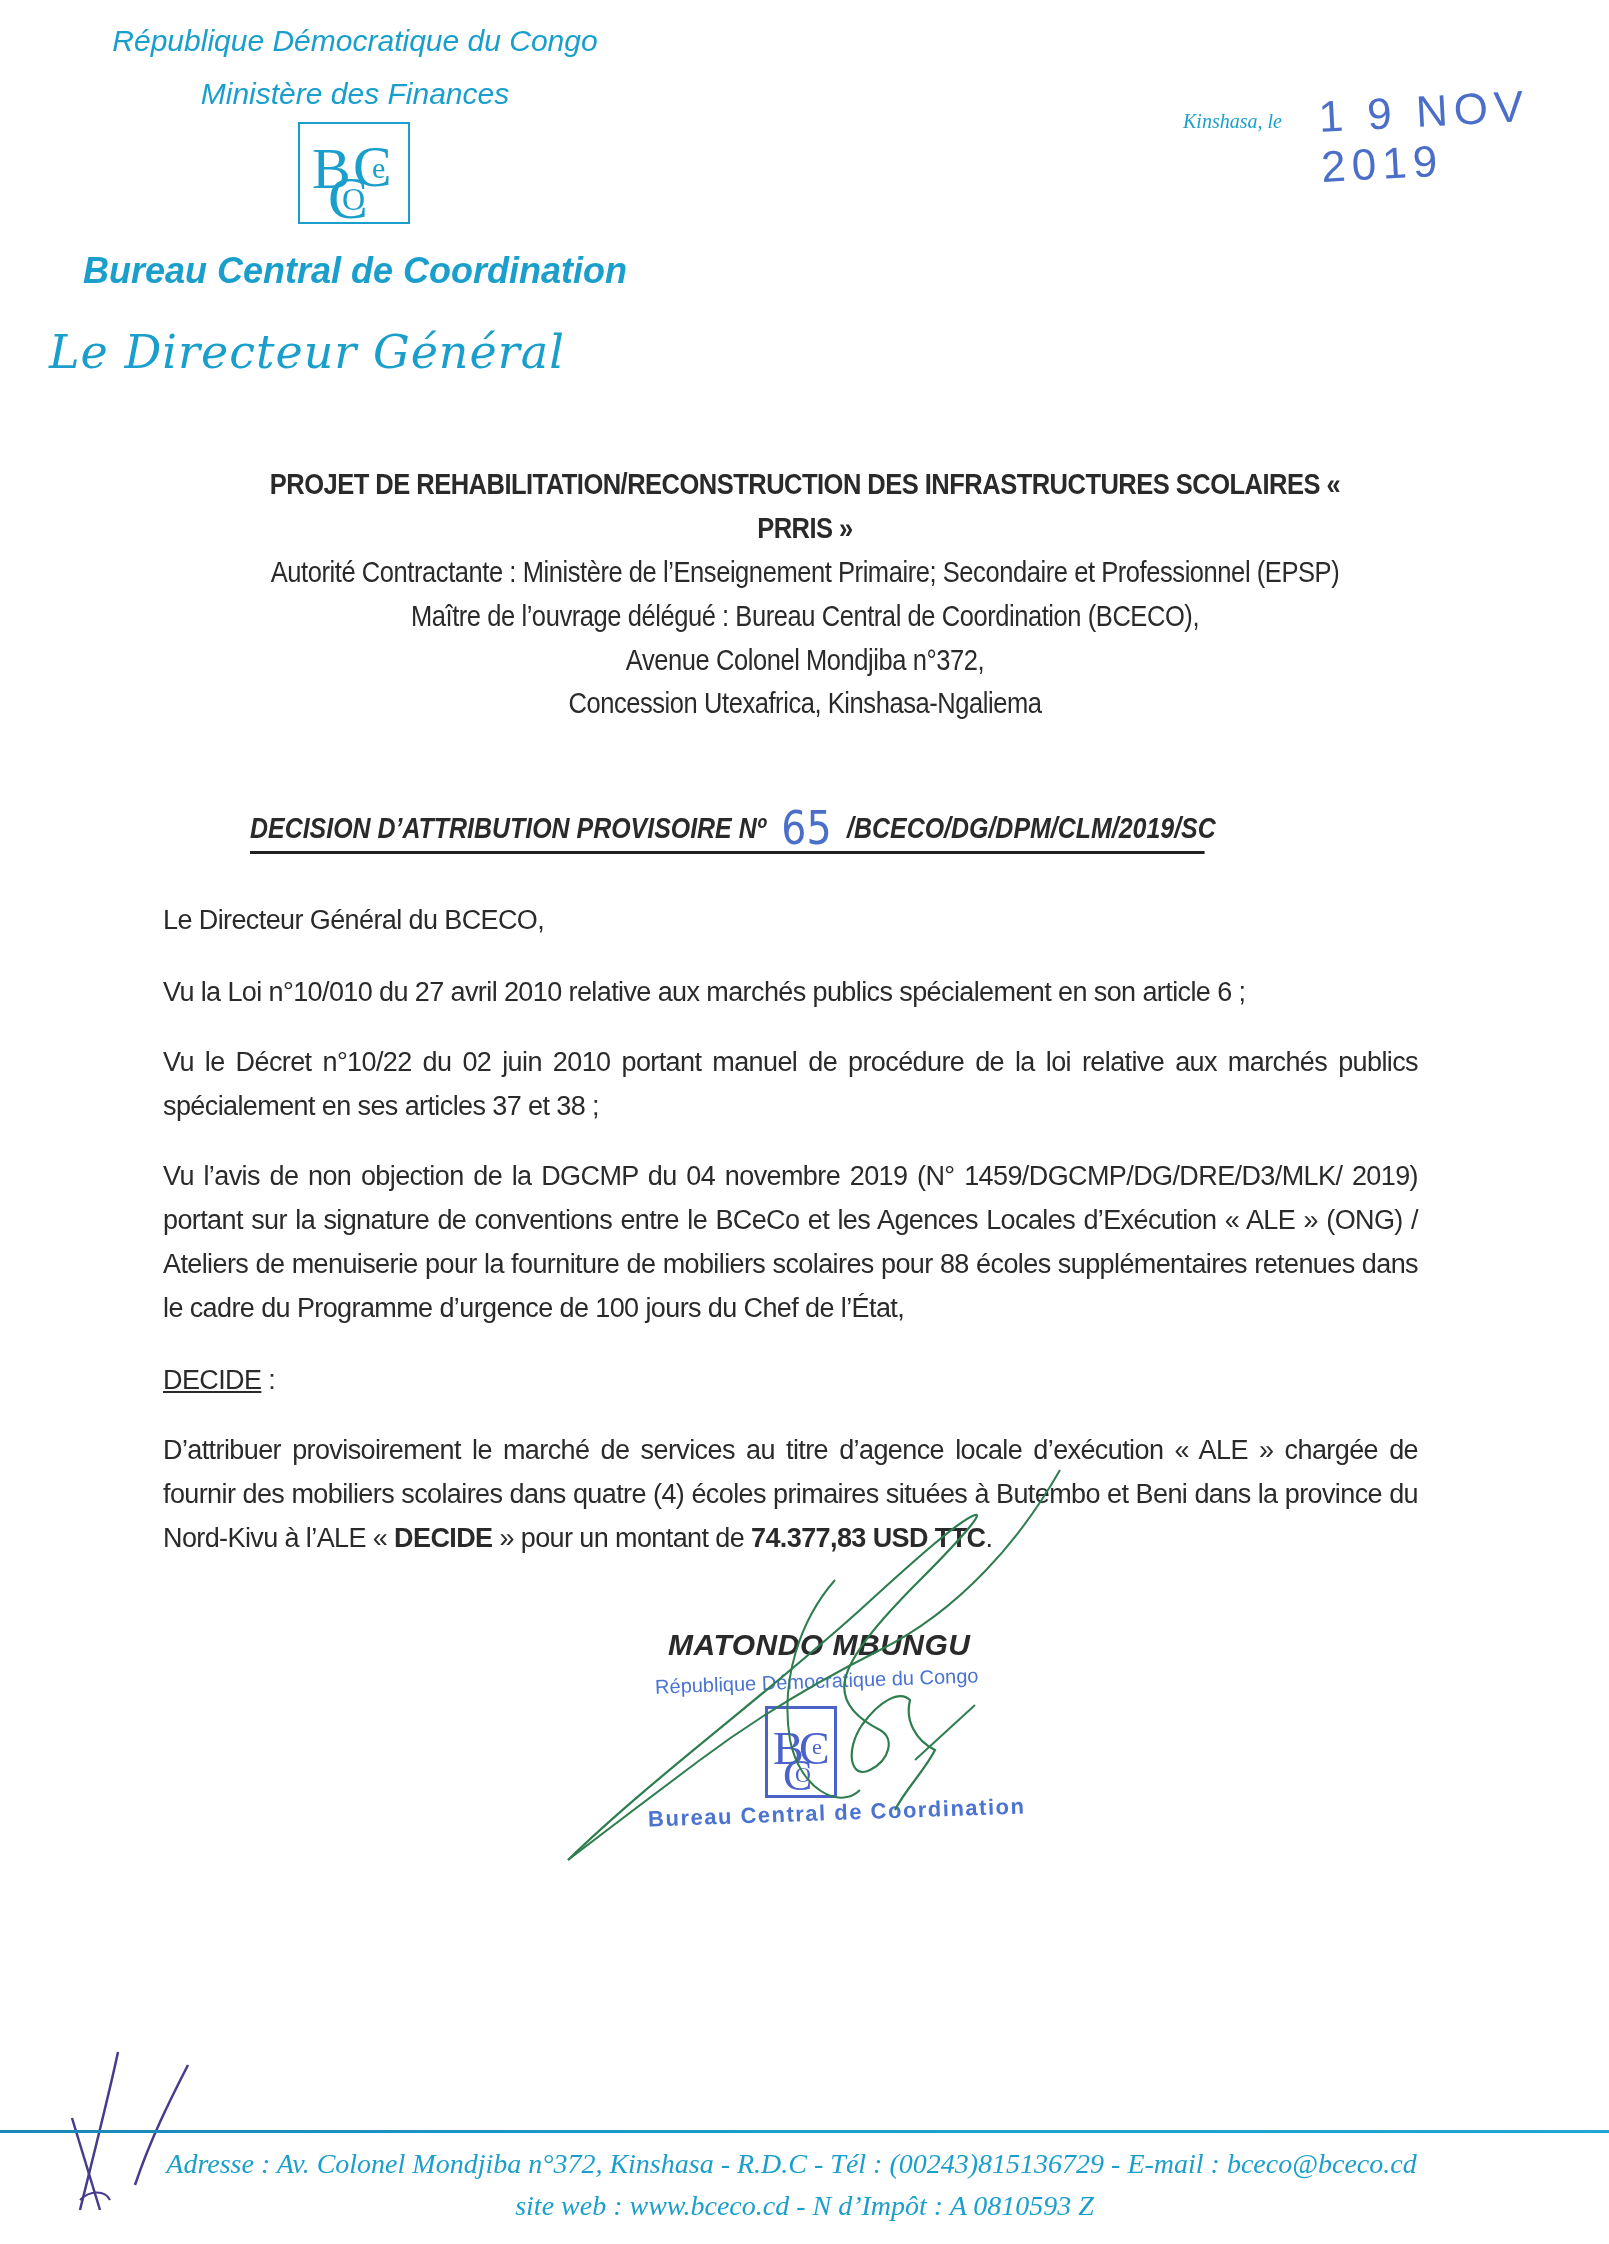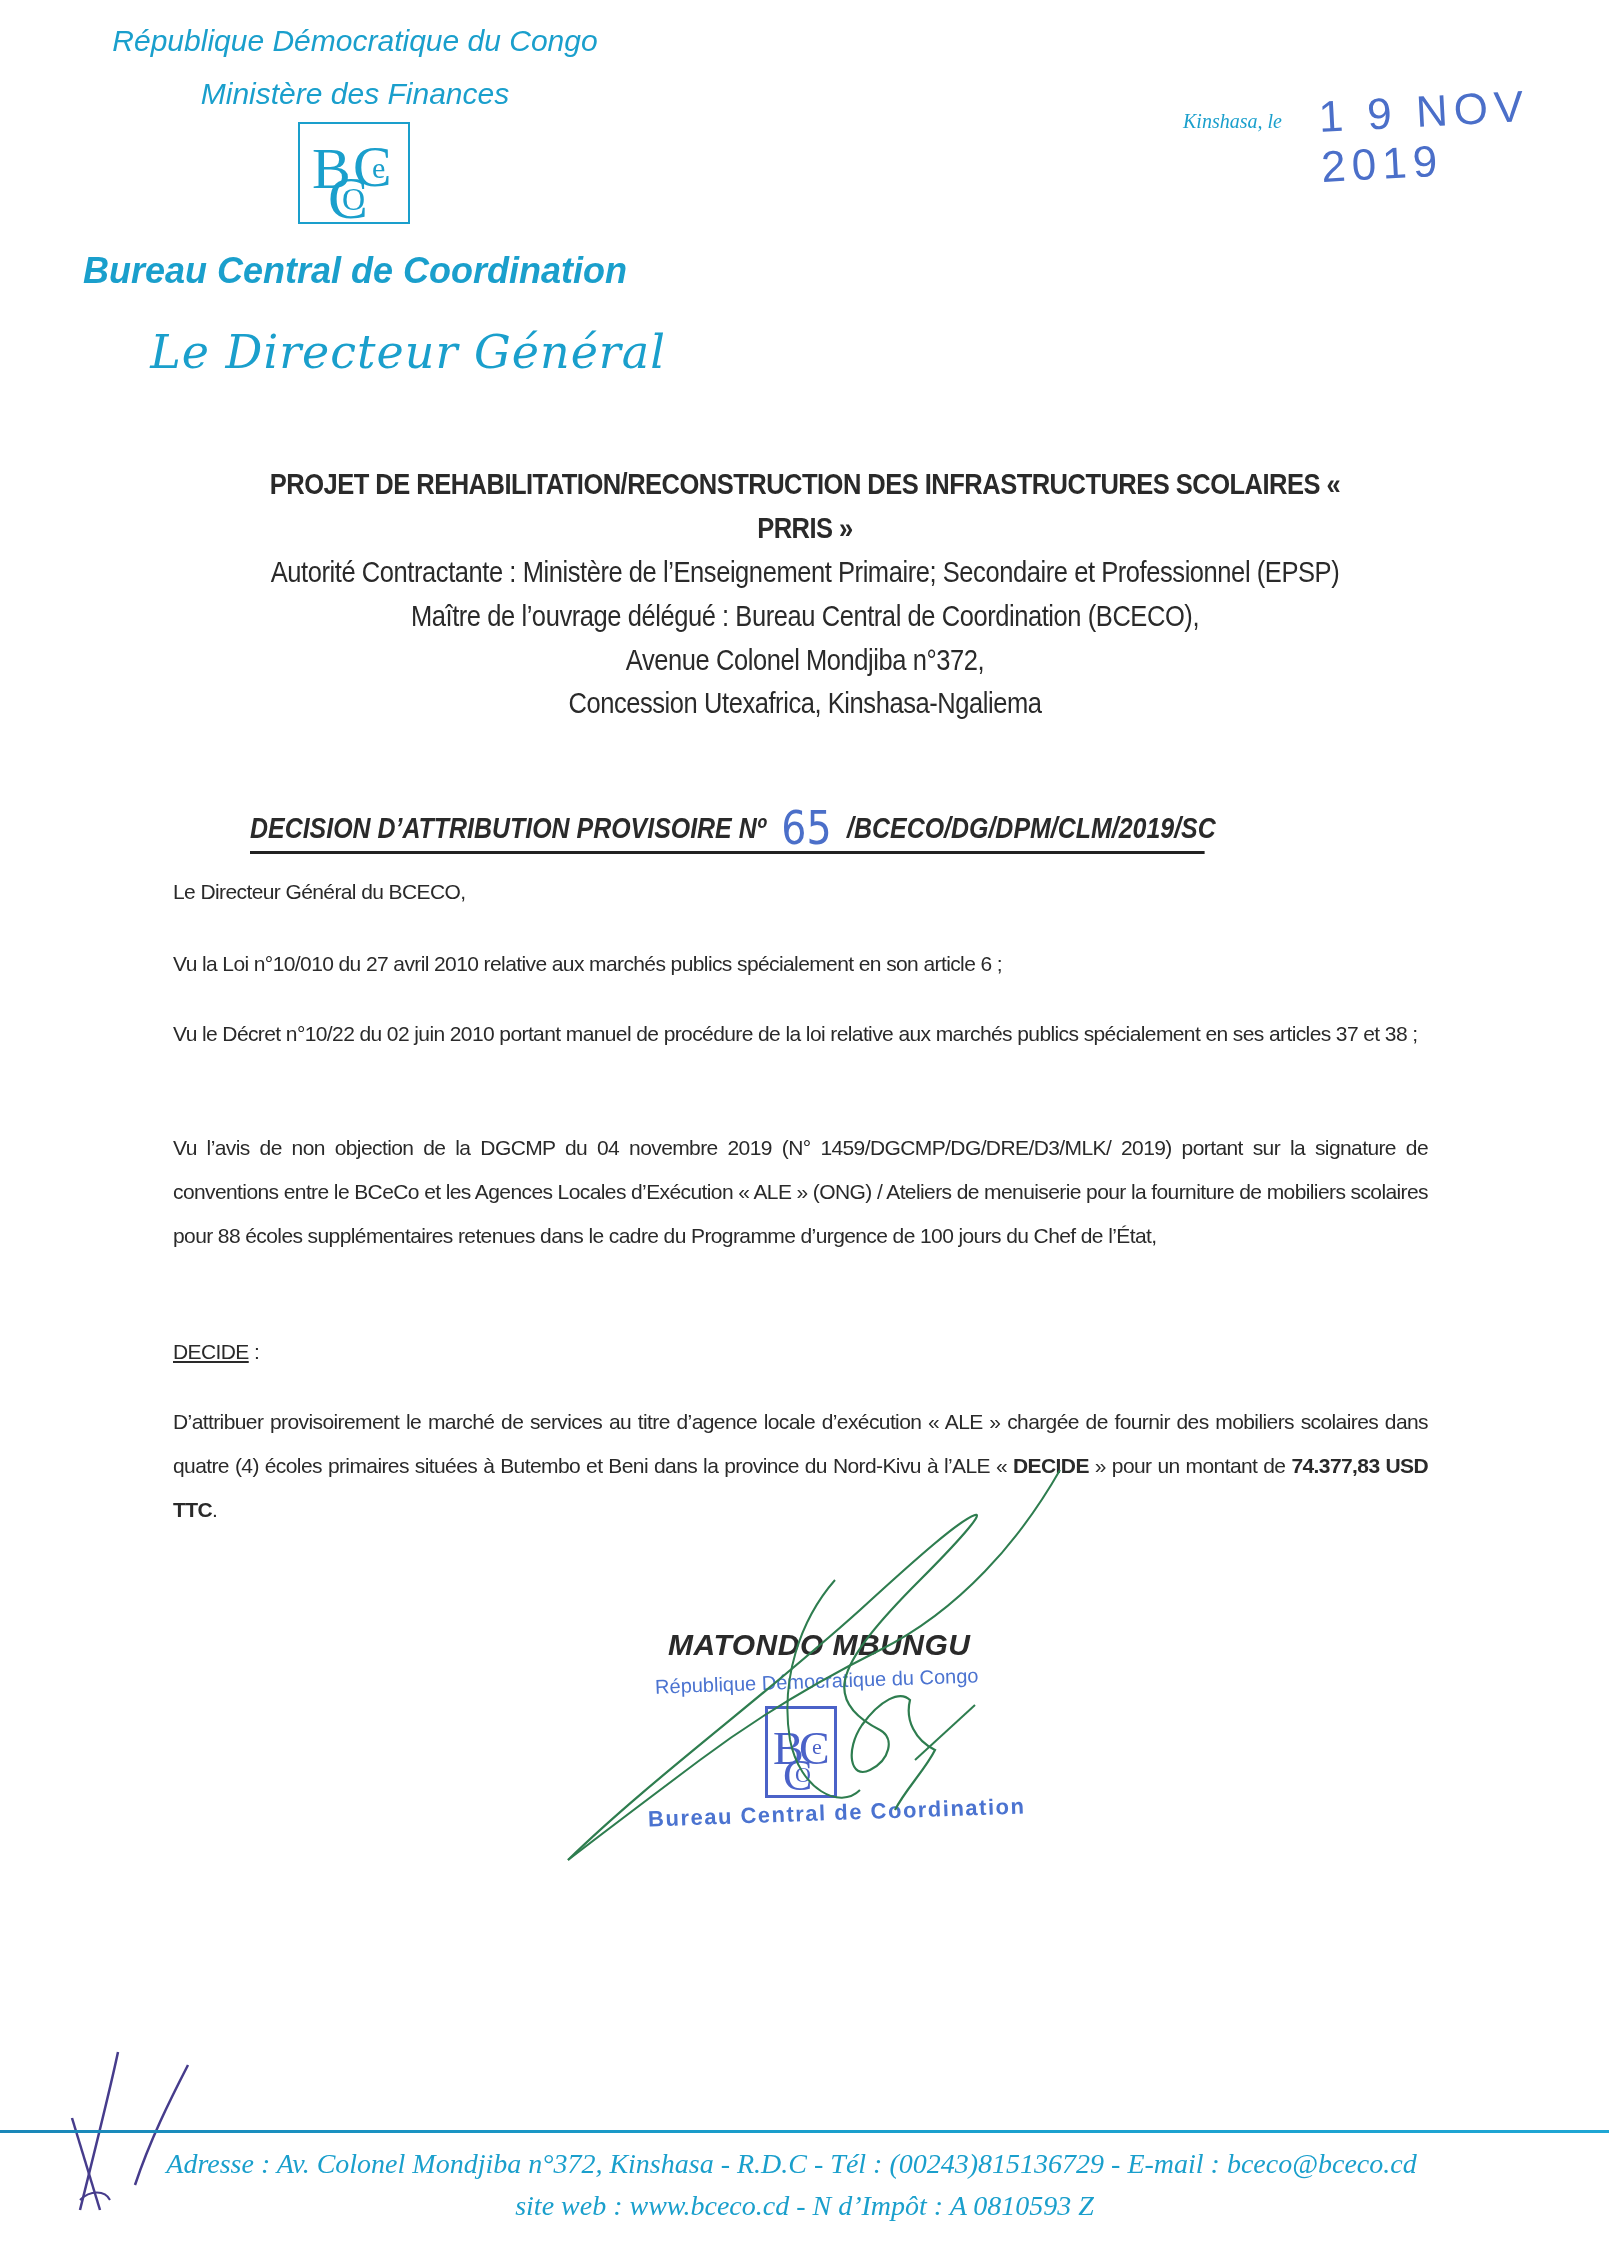--- a/index.html
+++ b/index.html
@@ -3,29 +3,29 @@
 <meta charset="utf-8">
 <style>
   html, body { margin: 0; padding: 0; background: #ffffff; }
   body { width: 1609px; height: 2244px; position: relative; overflow: hidden;
          font-family: "Liberation Sans", sans-serif; color: #2a2a2a; }
   .abs { position: absolute; }
   .blue { color: #1a9fcc; }
   .hdr-line { font-style: italic; font-size: 30px; text-align: center; width: 640px; left: 35px; }
   .logo-box { left: 298px; top: 122px; width: 112px; height: 102px; border: 2px solid #1a9fcc; box-sizing: border-box; }
   .bureau { left: 35px; top: 250px; width: 640px; text-align: center; font-size: 36px; font-weight: bold; font-style: italic; color: #1a9fcc; }
-  .dg { left: 26px; top: 325px; width: 640px; text-align: right; font-size: 46px; font-style: italic; font-family: "DejaVu Serif", serif; color: #1a9fcc; letter-spacing: 1px; }
+  .dg { left: 49px; top: 325px; width: 640px; text-align: left; font-size: 46px; font-style: italic; font-family: "DejaVu Serif", serif; color: #1a9fcc; letter-spacing: 1px; }
   .date-place { left: 1183px; top: 110px; font-family: "Liberation Serif", serif; font-style: italic; font-size: 20px; color: #1a9fcc; }
   .date-stamp { left: 1320px; top: 92px; font-family: "Liberation Sans Narrow", "Liberation Sans", sans-serif; font-size: 44px; color: #4b6fc9; letter-spacing: 6px; transform: rotate(-3deg); transform-origin: left center; }
   .center { left: 150px; width: 1310px; text-align: center; }
   .title { font-size: 29px; font-weight: bold; letter-spacing: -0.6px; transform: scaleX(0.88); transform-origin: center; }
   .sub { font-size: 29px; letter-spacing: -0.5px; transform: scaleX(0.88); transform-origin: center; }
   .decision { left: 250px; top: 795px; width: 1110px; font-size: 29px; font-weight: bold; font-style: italic; border-bottom: 3px solid #222; padding-bottom: 2px; white-space: nowrap; transform: scaleX(0.86); transform-origin: left center; }
   .decision .num { font-family: "DejaVu Sans", sans-serif; font-weight: normal; font-style: normal; color: #4b6fc9; font-size: 46px; margin: 0 18px; position: relative; top: 6px; }
-  .para { left: 173px; width: 1255px; font-size: 21px; line-height: 44px; text-align: justify; letter-spacing: -0.6px; }
+  .para { left: 163px; width: 1255px; font-size: 27px; line-height: 44px; text-align: justify; letter-spacing: -0.6px; margin-top: 28px; }
   .para b { font-weight: bold; }
   .decide { text-decoration: underline; }
   .signer { left: 668px; top: 1628px; font-size: 30px; font-weight: bold; font-style: italic; color: #2a2a2a; letter-spacing: 0.5px; }
   .stamp-top { left: 655px; top: 1670px; font-size: 20px; color: #4b73d0; transform: rotate(-2deg); }
   .stamp-box { left: 765px; top: 1706px; width: 72px; height: 92px; border: 3px solid #4b62c8; box-sizing: border-box; }
   .stamp-bottom { left: 648px; top: 1800px; font-size: 22px; font-weight: bold; color: #4b73d0; letter-spacing: 1.5px; transform: rotate(-2deg); }
   .footer-rule { left: 0; top: 2130px; width: 1609px; height: 3px; background: linear-gradient(90deg, #1a87b8, #1a9fcc 50%, #1fa6d4); }
   .foot { font-family: "Liberation Serif", serif; font-style: italic; color: #1a9fcc; font-size: 28px; text-align: center; }
   svg { position: absolute; left: 0; top: 0; pointer-events: none; }
 </style>

